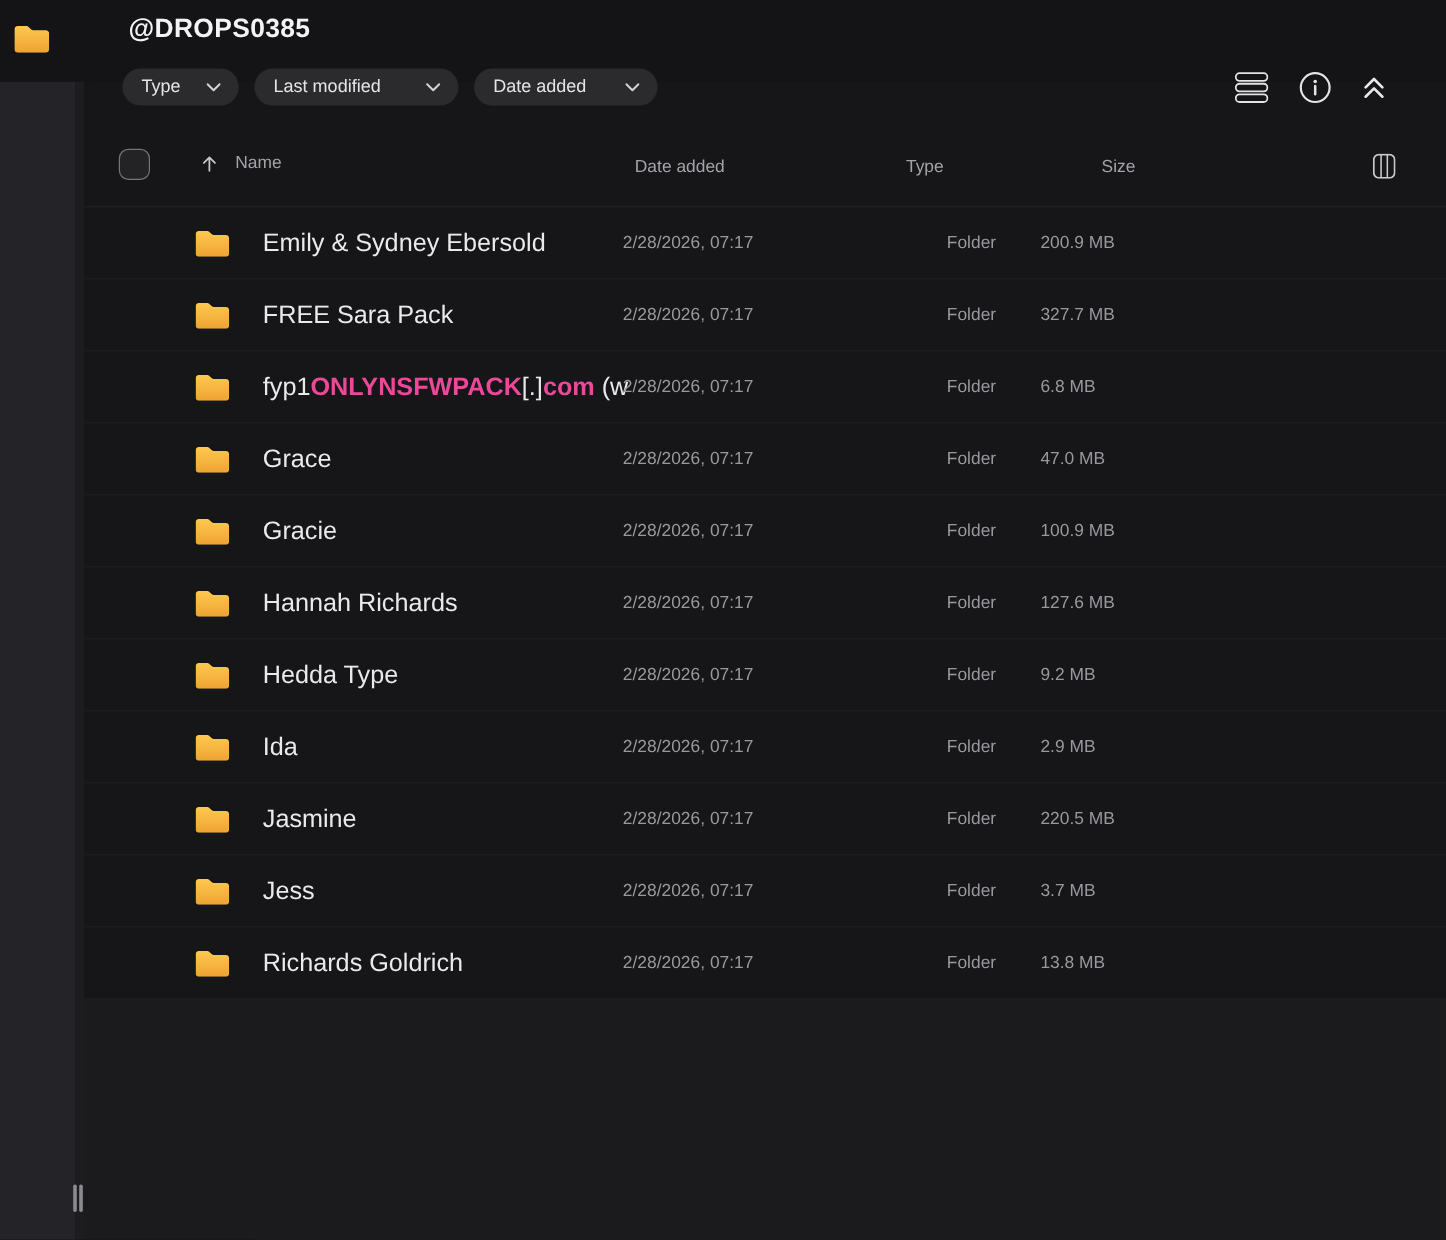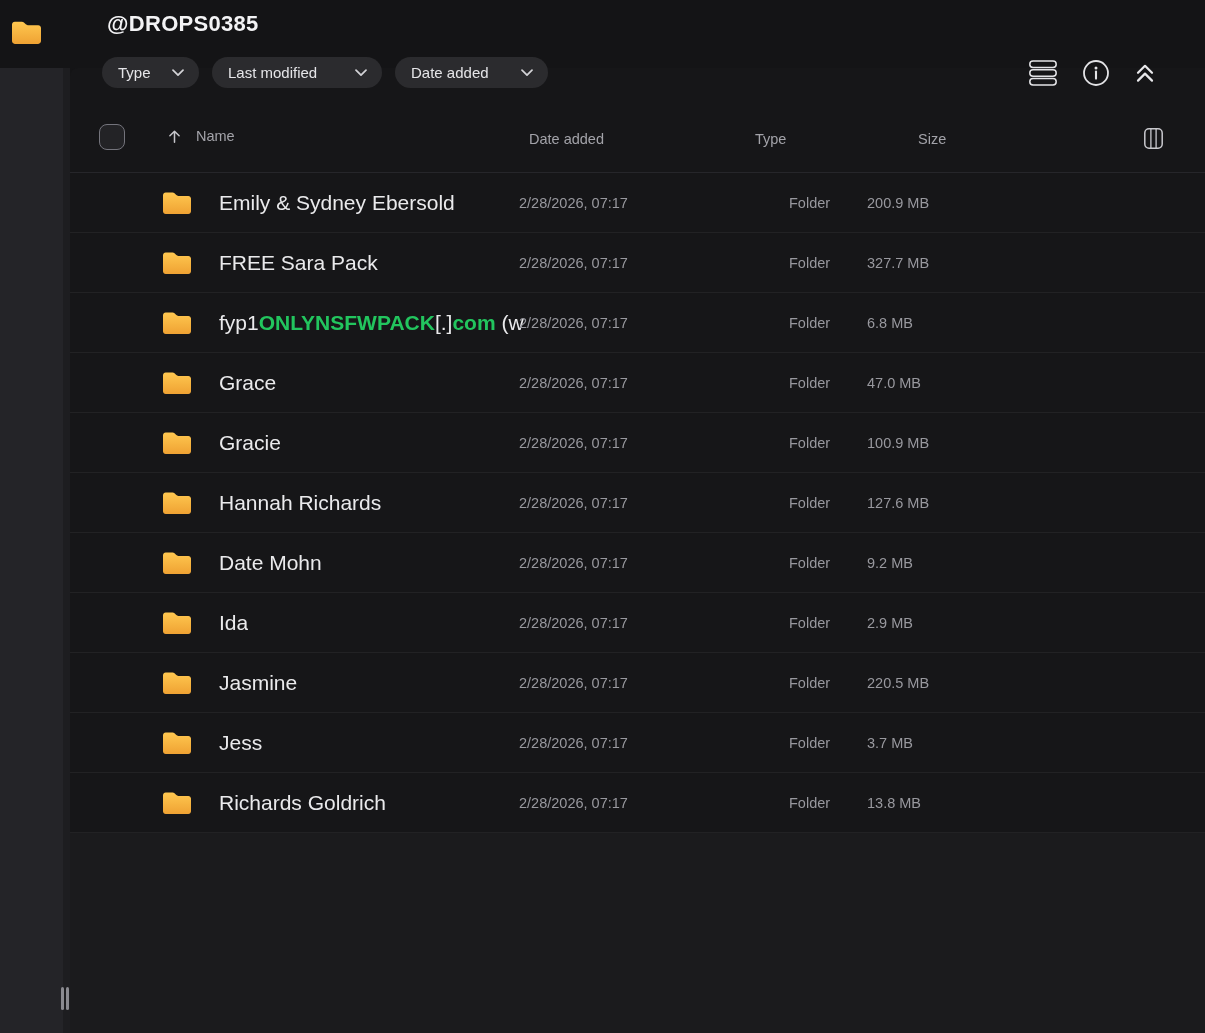--- a/index.html
+++ b/index.html
@@ -52,21 +52,21 @@
   .columns-icon { position:absolute; left:1074px; top:60px; cursor:pointer; z-index:3; line-height:0; }
   .header-line { position:absolute; left:0; right:0; top:104px; height:1px; background:#26262a; }
   
   .rows { position:absolute; left:0; right:0; top:105px; }
   .row { position:relative; height:60px; background:#161618; border-bottom:1px solid rgba(255,255,255,0.055); cursor:pointer; }
   .cell-icon { position:absolute; left:93px; top:18px; width:28px; height:23px; line-height:0; }
   .cell-name {
     position:absolute; left:149px; top:50%; transform:translateY(-50%);
     font-size:21px; color:#eaeaec; white-space:nowrap; max-width:305px; overflow:hidden;
   }
-  .cell-name b { font-weight:700; color:#22c55e; }
+  .cell-name b { font-weight:700; color:#ec4899; }
   .cell { position:absolute; top:50%; transform:translateY(-50%); font-size:14.5px; color:#98989e; white-space:nowrap; }
   .cell-date { left:449px; }
   .cell-type { left:719px; }
   .cell-size { left:797px; }
   .empty-area { position:absolute; left:0; right:0; top:765px; bottom:0; background:#1b1b1d; }
   .defs-holder { position:absolute; width:0; height:0; overflow:hidden; }
 </style>
 </head>
 <body>
 
@@ -236,21 +236,21 @@
     <span class="cell cell-type">Folder</span>
     <span class="cell cell-size">127.6 MB</span>
   </div>
 
   <div class="row">
     <span class="cell-icon">
       <svg width="28" height="23" viewBox="0 0 28 23">
             <path d="M0 4.2 C0 2.7 1.2 1.5 2.7 1.5 L9.6 1.5 C10.3 1.5 11 1.8 11.5 2.3 L13.3 4.1 C13.8 4.6 14.5 4.9 15.2 4.9 L25.3 4.9 C26.8 4.9 28 6.1 28 7.6 L28 20.3 C28 21.8 26.8 23 25.3 23 L2.7 23 C1.2 23 0 21.8 0 20.3 Z" fill="url(#folderGrad)"></path>
           </svg>
     </span>
-    <span class="cell-name"><span>Date Mohn</span></span>
+    <span class="cell-name"><span>Hedda Type</span></span>
     <span class="cell cell-date">2/28/2026, 07:17</span>
     <span class="cell cell-type">Folder</span>
     <span class="cell cell-size">9.2 MB</span>
   </div>
 
   <div class="row">
     <span class="cell-icon">
       <svg width="28" height="23" viewBox="0 0 28 23">
             <path d="M0 4.2 C0 2.7 1.2 1.5 2.7 1.5 L9.6 1.5 C10.3 1.5 11 1.8 11.5 2.3 L13.3 4.1 C13.8 4.6 14.5 4.9 15.2 4.9 L25.3 4.9 C26.8 4.9 28 6.1 28 7.6 L28 20.3 C28 21.8 26.8 23 25.3 23 L2.7 23 C1.2 23 0 21.8 0 20.3 Z" fill="url(#folderGrad)"></path>
           </svg>

